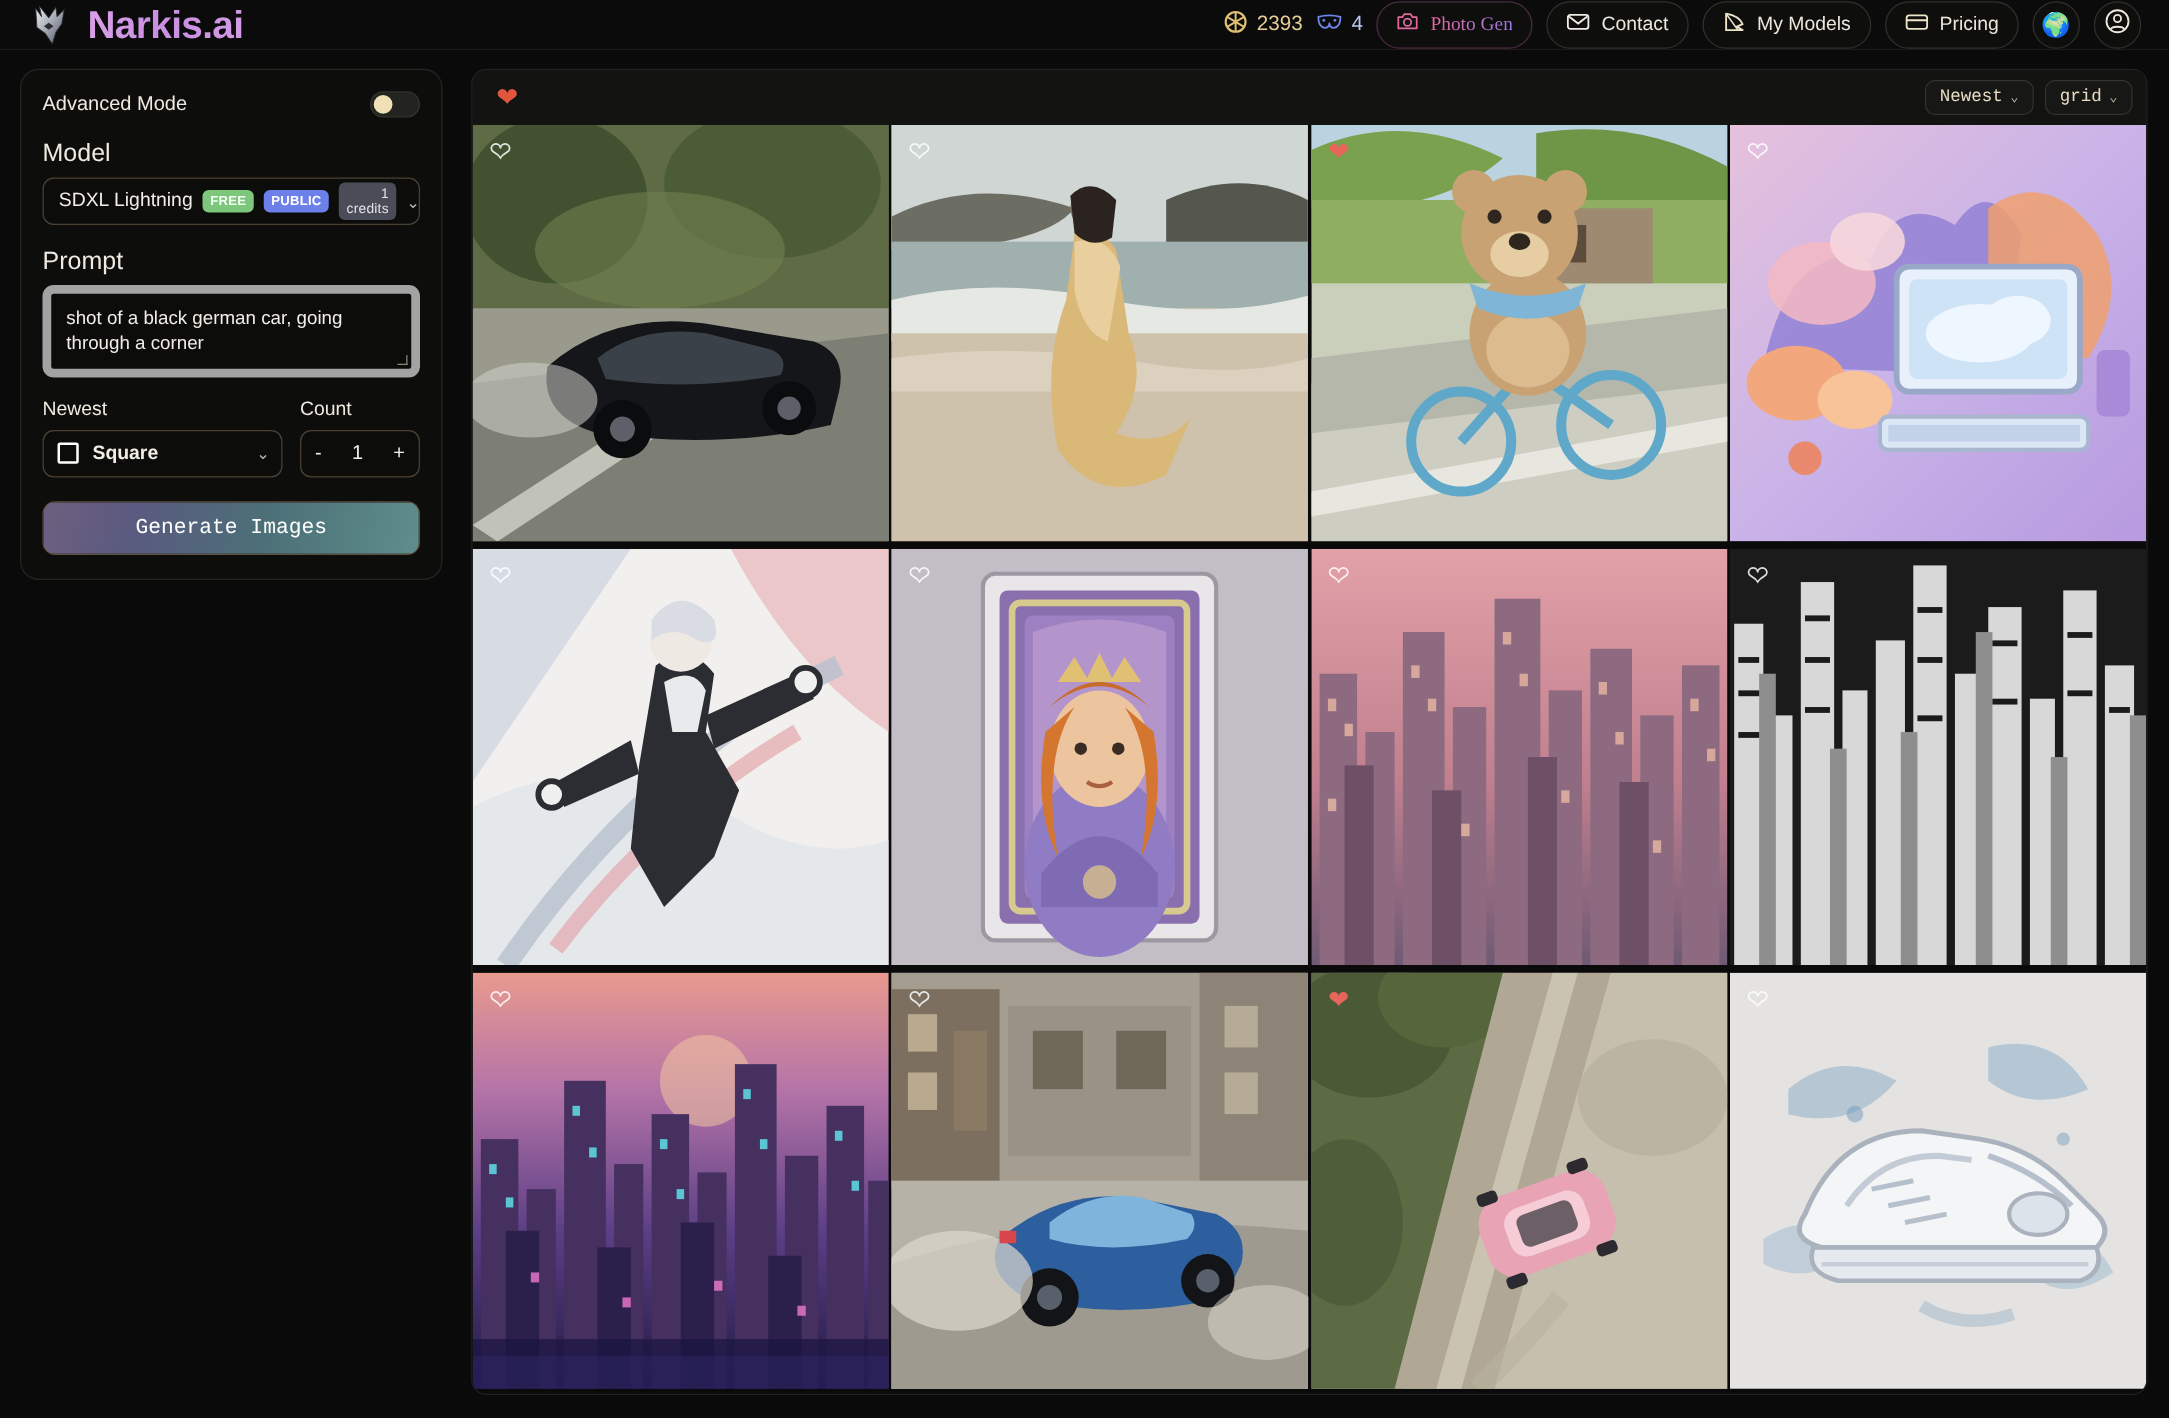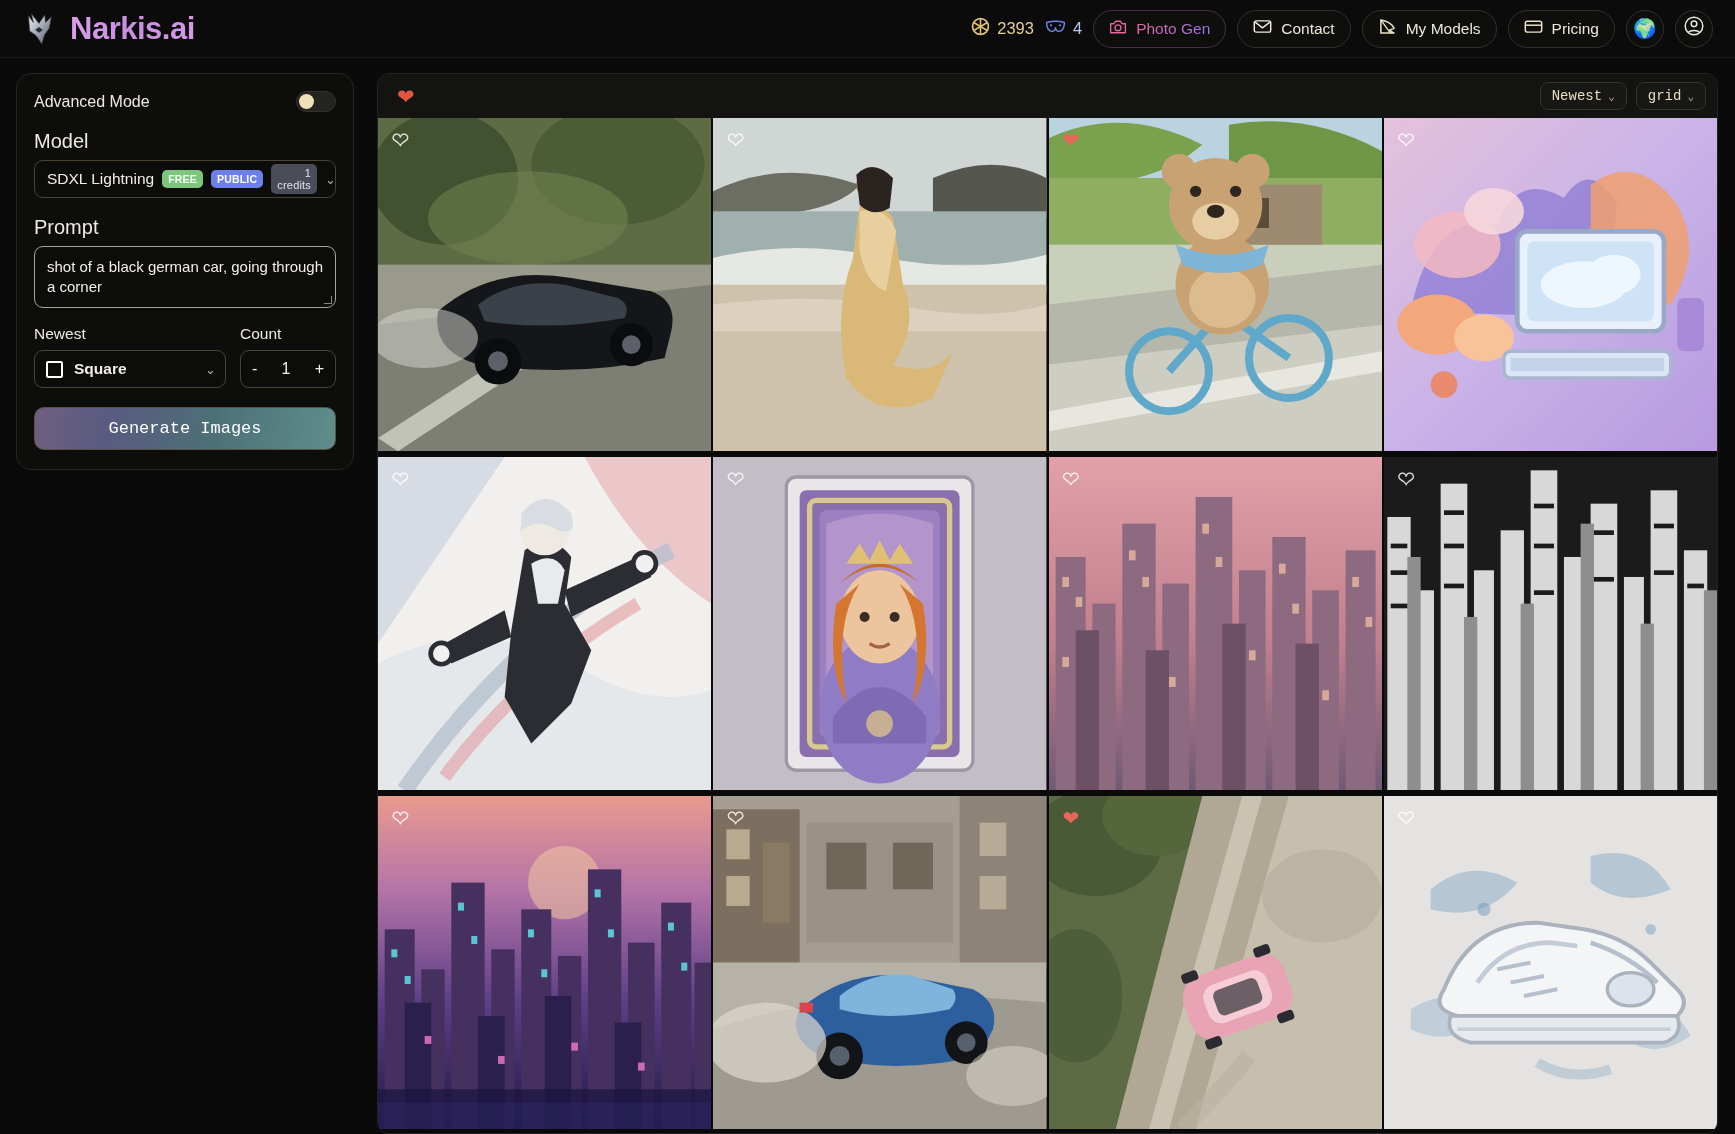--- a/index.html
+++ b/index.html
@@ -6,21 +6,21 @@
   * { box-sizing: border-box; margin: 0; padding: 0; }
   html, body {
     width: 1735px; height: 1134px;
     background: #0a0a0a;
     font-family: "Liberation Sans", sans-serif;
     overflow: hidden;
     color: #f0ece4;
   }
   
   .header {
-    height: 58px; width: 100%;
+    height: 40px; width: 100%;
     display: flex; align-items: center;
     padding: 0 22px 0 20px;
     background: #0b0b0b;
     border-bottom: 1px solid #1b1a18;
     position: relative;
     gap: 32px;
   }
   .brand { display: flex; align-items: center; gap: 12px; }
   .brand-logo { width: 38px; height: 38px; display: block; }
   .brand-name {
@@ -34,21 +34,21 @@
   .stat { display: flex; align-items: center; gap: 7px; font-size: 16.5px; justify-content: center; }
   .stat-credits { color: #e6cf96; }
   .stat-models  { color: #b8c6f2; }
   .nav-btn {
     display: flex; align-items: center; gap: 9px;
     height: 38px; padding: 0 15px;
     border: 1px solid #30302c; border-radius: 19px;
     background: #0e0e0d; font-size: 15.5px; color: #ece7db;
     cursor: pointer; white-space: nowrap;
   }
-  .nav-btn.active { border-color: #4a2c44; }
+  .nav-btn.active { border-color: #4a2c44; font-family: Liberation Serif, serif; }
   .nav-btn.active .nav-label {
     background: linear-gradient(90deg,#e2699f 0%, #9a77e8 100%);
     -webkit-background-clip: text; background-clip: text; color: transparent;
     font-weight: 500;
   }
   .icon-btn {
     width: 38px; height: 38px; border-radius: 50%;
     border: 1px solid #30302c; background: #0e0e0d;
     display: flex; align-items: center; justify-content: center;
     cursor: pointer; font-size: 19px;
@@ -82,21 +82,21 @@
   .model-name { font-size: 15.5px; color: #f2eee6; white-space: nowrap; }
   .badge {
     font-size: 10.5px; font-weight: bold; border-radius: 5px;
     padding: 3px 6px; color: #ffffff; letter-spacing: .2px; text-align: right;
   }
   .badge-free   { background: #7dc77d; color: #f5fff5; }
   .badge-public { background: #6d7fe8; }
   .badge-credit { background: #4a4d57; font-weight: normal; font-size: 11px; color: #e3e3e8; }
   .chev { margin-left: auto; color: #b8b2a4; font-size: 13px; }
   .prompt-box {
-    border: 1px solid #a3a3a3; border-radius: 9px; background: #0c0c0b;
+    border: 7px solid #a3a3a3; border-radius: 9px; background: #0c0c0b;
     min-height: 62px; padding: 10px 12px;
     font-size: 15px; line-height: 1.32; color: #f2eee6;
     position: relative; cursor: text;
   }
   .resize-grip {
     position: absolute; right: 3px; bottom: 3px;
     width: 8px; height: 8px;
     border-right: 1px solid #8d8474; border-bottom: 1px solid #8d8474;
   }
   .lc-row { display: flex; gap: 14px; margin-top: 17px; }

